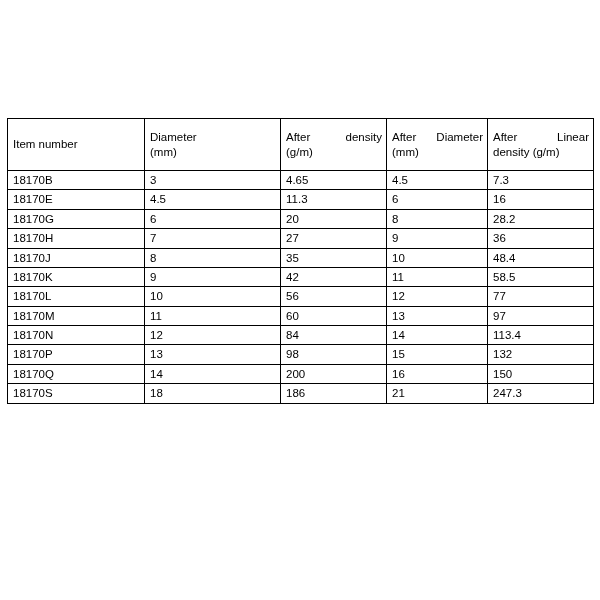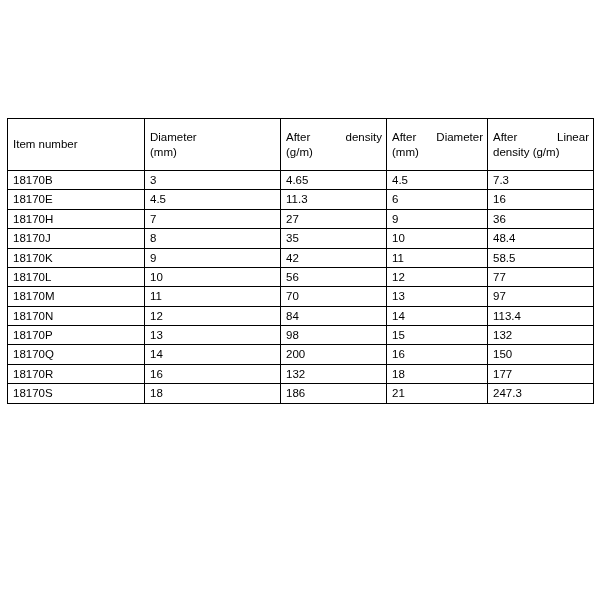--- a/index.html
+++ b/index.html
@@ -135,20 +135,27 @@
             <td>7.3</td>
           </tr>
           <tr>
             <td>18170E</td>
             <td>4.5</td>
             <td>11.3</td>
             <td>6</td>
             <td>16</td>
           </tr>
           <tr>
+            <td>18170G</td>
+            <td>6</td>
+            <td>20</td>
+            <td>8</td>
+            <td>28.2</td>
+          </tr>
+          <tr>
             <td>18170H</td>
             <td>7</td>
             <td>27</td>
             <td>9</td>
             <td>36</td>
           </tr>
           <tr>
             <td>18170J</td>
             <td>8</td>
             <td>35</td>
@@ -165,21 +172,21 @@
           <tr>
             <td>18170L</td>
             <td>10</td>
             <td>56</td>
             <td>12</td>
             <td>77</td>
           </tr>
           <tr>
             <td>18170M</td>
             <td>11</td>
-            <td>70</td>
+            <td>60</td>
             <td>13</td>
             <td>97</td>
           </tr>
           <tr>
             <td>18170N</td>
             <td>12</td>
             <td>84</td>
             <td>14</td>
             <td>113.4</td>
           </tr>
@@ -189,27 +196,20 @@
             <td>98</td>
             <td>15</td>
             <td>132</td>
           </tr>
           <tr>
             <td>18170Q</td>
             <td>14</td>
             <td>200</td>
             <td>16</td>
             <td>150</td>
-          </tr>
-          <tr>
-            <td>18170R</td>
-            <td>16</td>
-            <td>132</td>
-            <td>18</td>
-            <td>177</td>
           </tr>
           <tr>
             <td>18170S</td>
             <td>18</td>
             <td>186</td>
             <td>21</td>
             <td>247.3</td>
           </tr>
         </tbody>
     </table>

